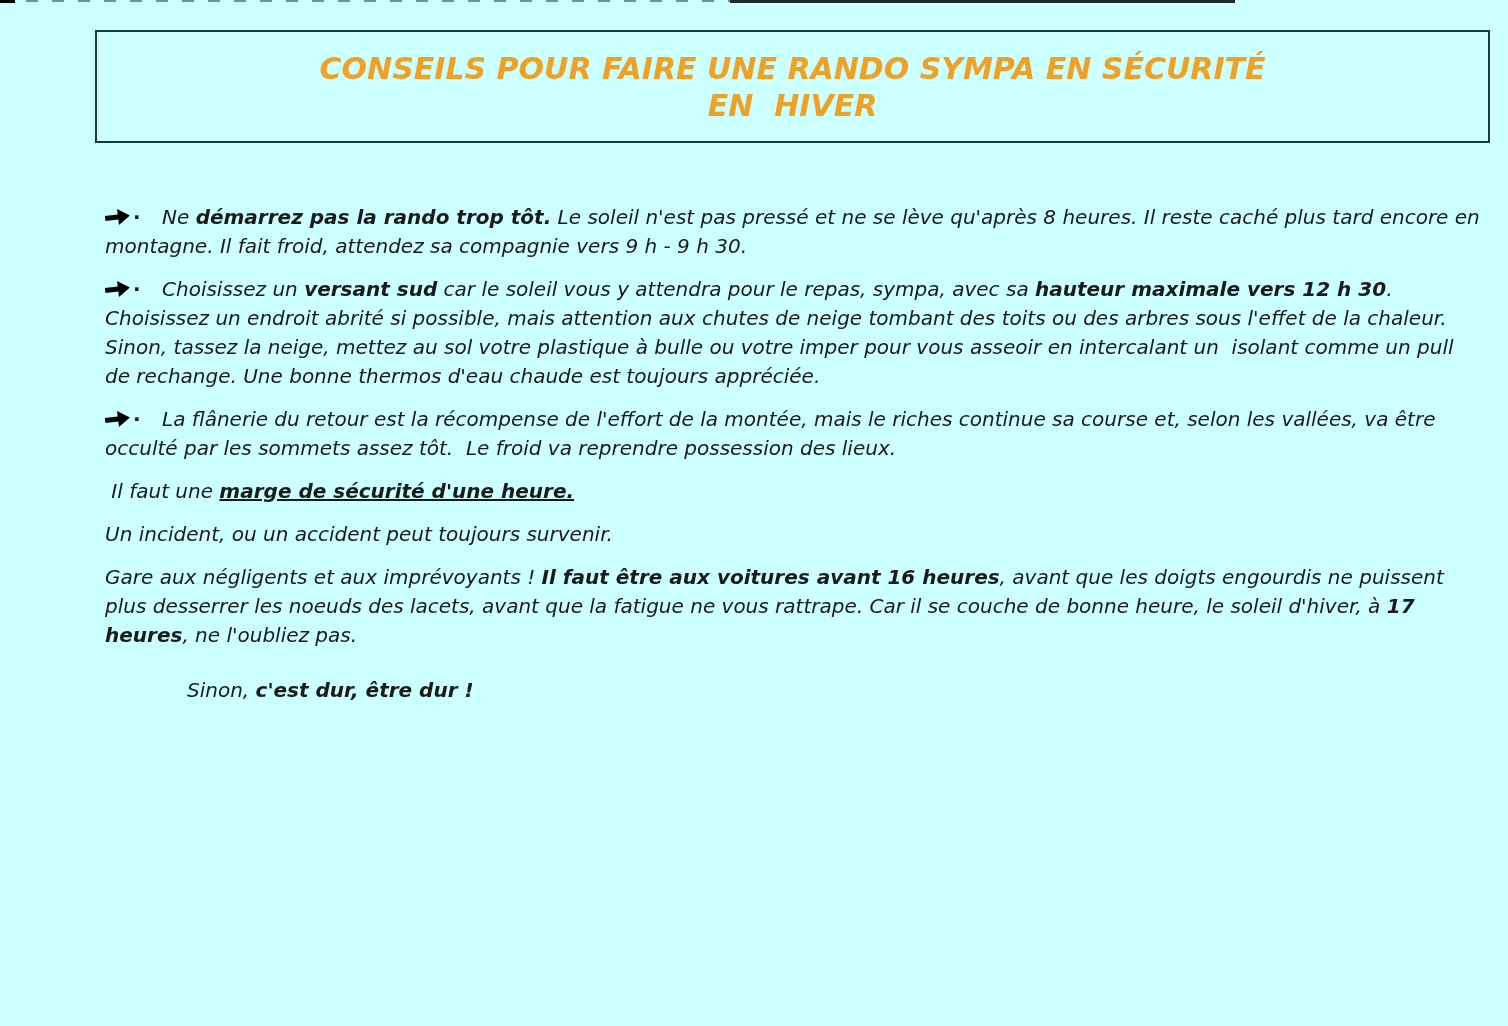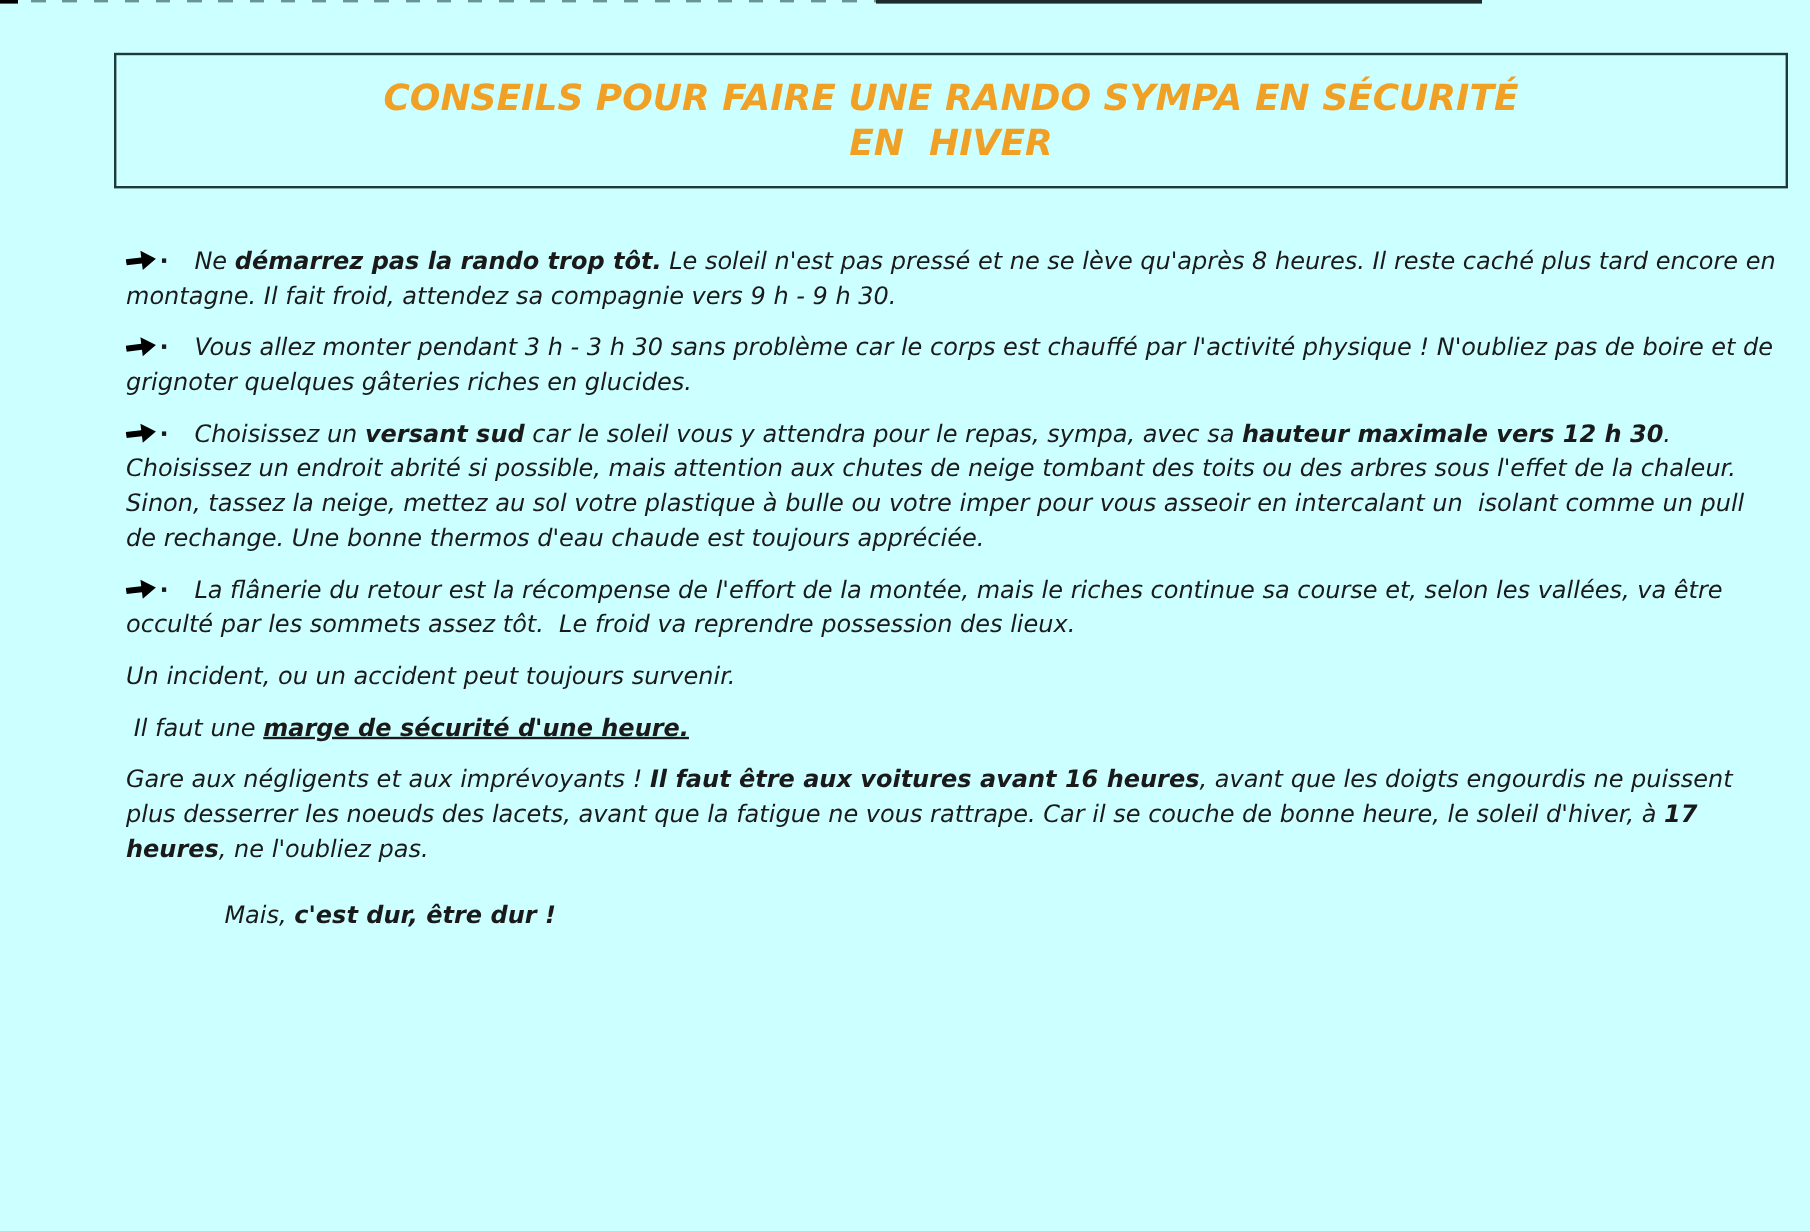--- a/index.html
+++ b/index.html
@@ -33,21 +33,21 @@
     background: #1d2b2b;
   }
   .edge-tick {
     position: absolute; top: 0; left: 0;
     width: 15px; height: 3px;
     background: #000;
   }
 
   .title-box {
     position: absolute;
-    left: 95px; top: 44px;
+    left: 95px; top: 30px;
     width: 1395px; height: 113px;
     border: 2px solid var(--border-color);
     background: var(--bg);
     display: flex;
     flex-direction: column;
     justify-content: center;
     text-align: center;
   }
   .title-line {
     font-style: italic;
@@ -103,24 +103,21 @@
   <div class="title-line">CONSEILS POUR FAIRE UNE RANDO SYMPA EN SÉCURITÉ</div>
   <div class="title-line">EN  HIVER</div>
 </div>
 
 <div class="content">
     <p class="para"><span class="bullet"><svg width="26" height="18" viewBox="0 0 26 18" aria-hidden="true">
           <polygon points="0,6.5 13,6.5 13,1 25,9 13,17 13,11.5 0,11.5" fill="#000"></polygon>
         </svg><span class="dot">·</span></span><span class="">Ne </span><span class="bold ">démarrez pas la rando trop tôt.</span><span class=""> Le soleil n'est pas pressé et ne se lève qu'après 8 heures. Il reste caché plus tard encore en montagne. Il fait froid, attendez sa compagnie vers 9 h - 9 h 30.</span></p>
     <p class="para"><span class="bullet"><svg width="26" height="18" viewBox="0 0 26 18" aria-hidden="true">
           <polygon points="0,6.5 13,6.5 13,1 25,9 13,17 13,11.5 0,11.5" fill="#000"></polygon>
-        </svg><span class="dot">·</span></span><span class="">Vous allez monter pendant 3 h - 3 h 30 sans problème car le corps est chauffé par l'activité physique ! N'oubliez pas de boire et de grignoter quelques gâteries riches en glucides.</span></p>
-    <p class="para"><span class="bullet"><svg width="26" height="18" viewBox="0 0 26 18" aria-hidden="true">
-          <polygon points="0,6.5 13,6.5 13,1 25,9 13,17 13,11.5 0,11.5" fill="#000"></polygon>
         </svg><span class="dot">·</span></span><span class="">Choisissez un </span><span class="bold ">versant sud</span><span class=""> car le soleil vous y attendra pour le repas, sympa, avec sa </span><span class="bold ">hauteur maximale vers 12 h 30</span><span class="">. Choisissez un endroit abrité si possible, mais attention aux chutes de neige tombant des toits ou des arbres sous l'effet de la chaleur. Sinon, tassez la neige, mettez au sol votre plastique à bulle ou votre imper pour vous asseoir en intercalant un  isolant comme un pull de rechange. Une bonne thermos d'eau chaude est toujours appréciée.</span></p>
     <p class="para"><span class="bullet"><svg width="26" height="18" viewBox="0 0 26 18" aria-hidden="true">
           <polygon points="0,6.5 13,6.5 13,1 25,9 13,17 13,11.5 0,11.5" fill="#000"></polygon>
         </svg><span class="dot">·</span></span><span class="">La flânerie du retour est la récompense de l'effort de la montée, mais le riches continue sa course et, selon les vallées, va être occulté par les sommets assez tôt.  Le froid va reprendre possession des lieux.</span></p>
+    <p class="para"><span class=""> Il faut une </span><span class="bold underline">marge de sécurité d'une heure.</span></p>
     <p class="para"><span class="">Un incident, ou un accident peut toujours survenir.</span></p>
-    <p class="para"><span class=""> Il faut une </span><span class="bold underline">marge de sécurité d'une heure.</span></p>
     <p class="para"><span class="">Gare aux négligents et aux imprévoyants ! </span><span class="bold ">Il faut être aux voitures avant 16 heures</span><span class="">, avant que les doigts engourdis ne puissent plus desserrer les noeuds des lacets, avant que la fatigue ne vous rattrape. Car il se couche de bonne heure, le soleil d'hiver, à </span><span class="bold ">17 heures</span><span class="">, ne l'oubliez pas.</span></p>
-    <p class="para indent sp-small"><span class="">Mais, </span><span class="bold ">c'est dur, être dur !</span></p>
+    <p class="para indent sp-small"><span class="">Sinon, </span><span class="bold ">c'est dur, être dur !</span></p>
   </div>
 
 </body></html>

